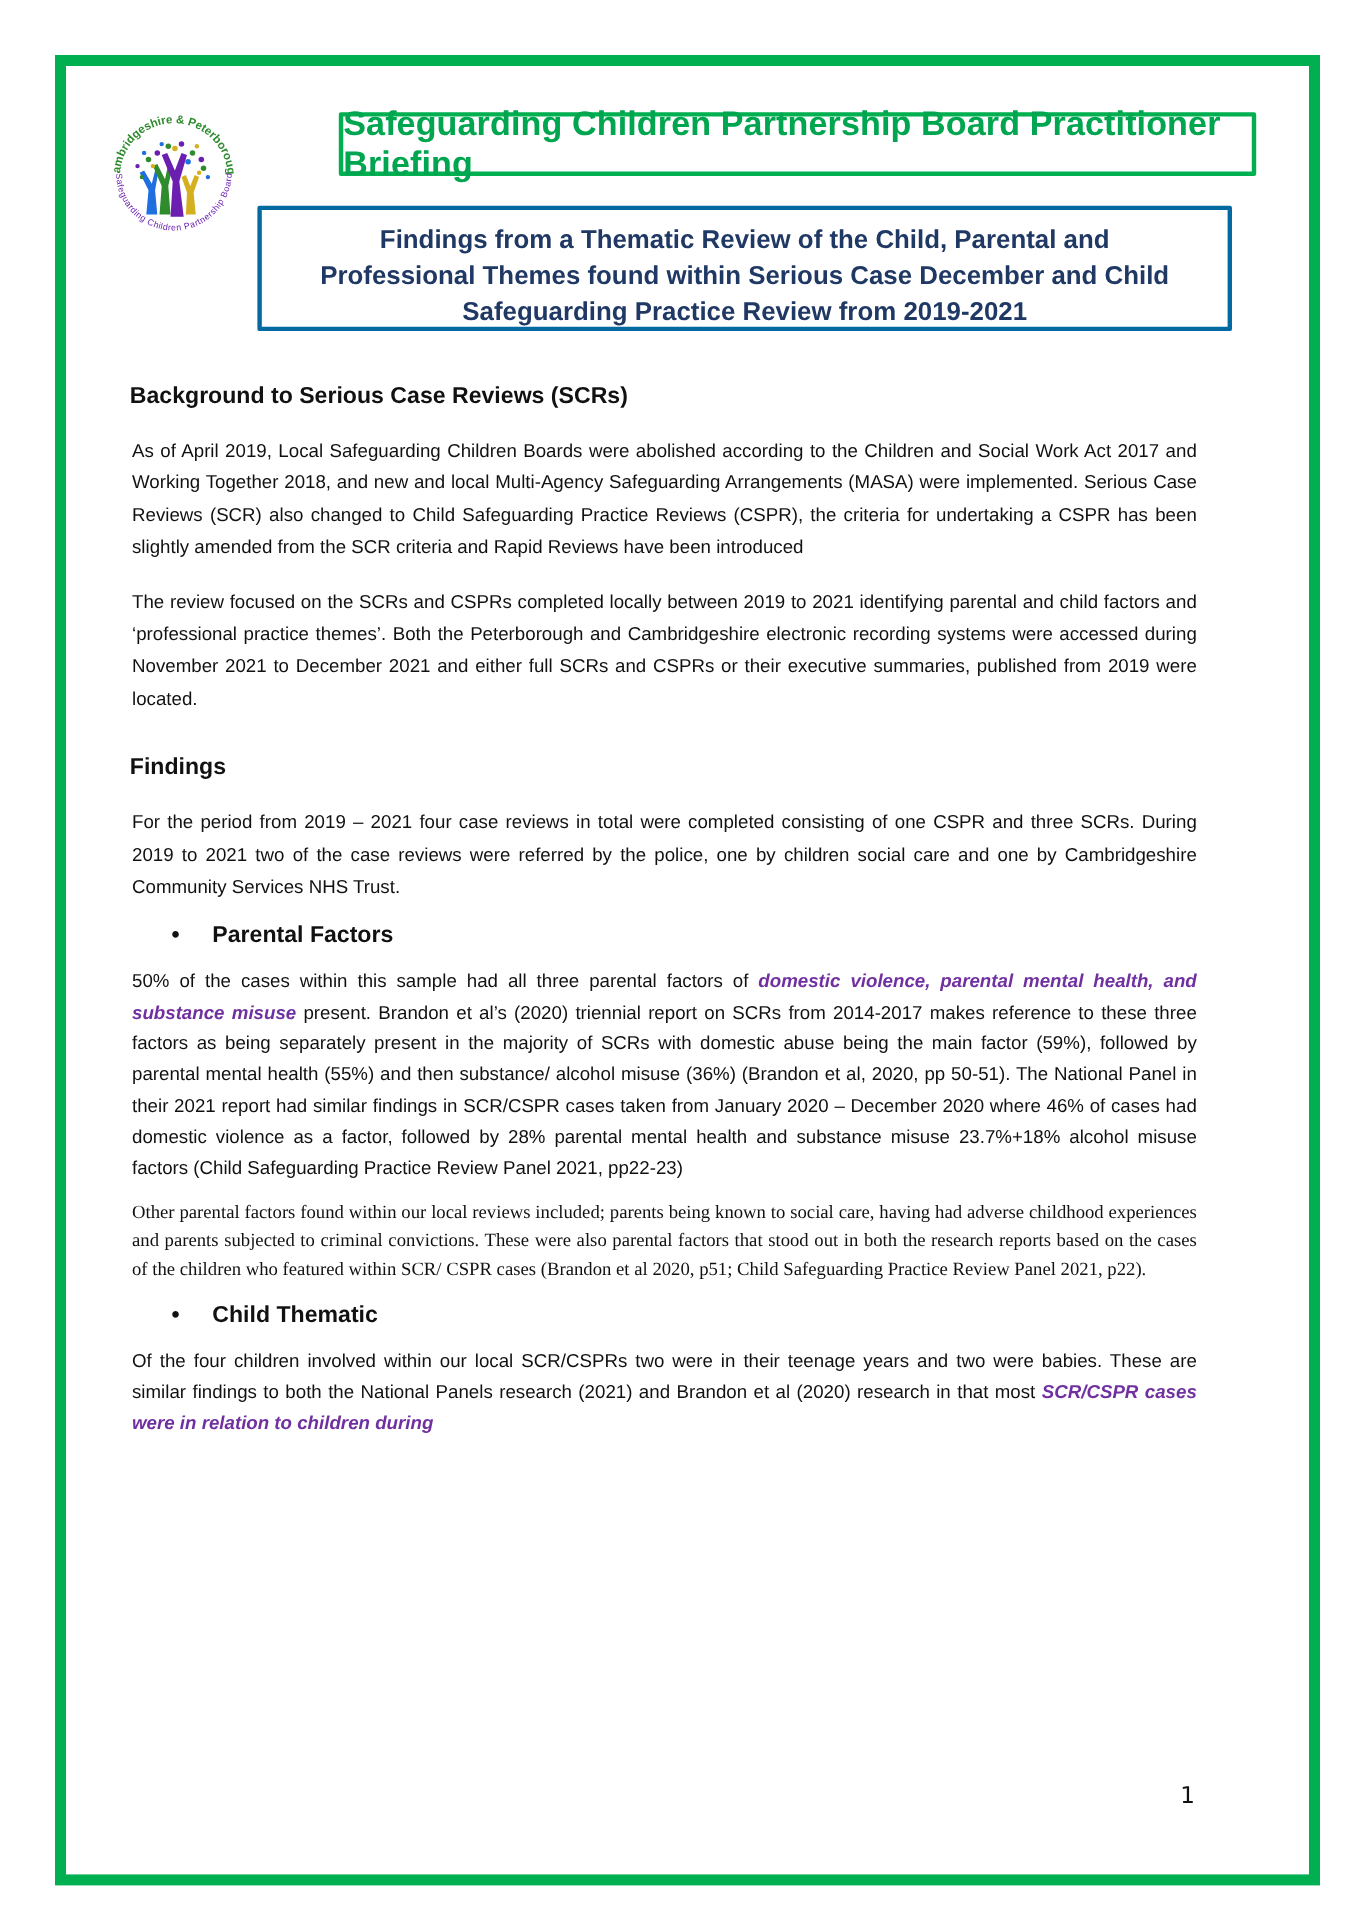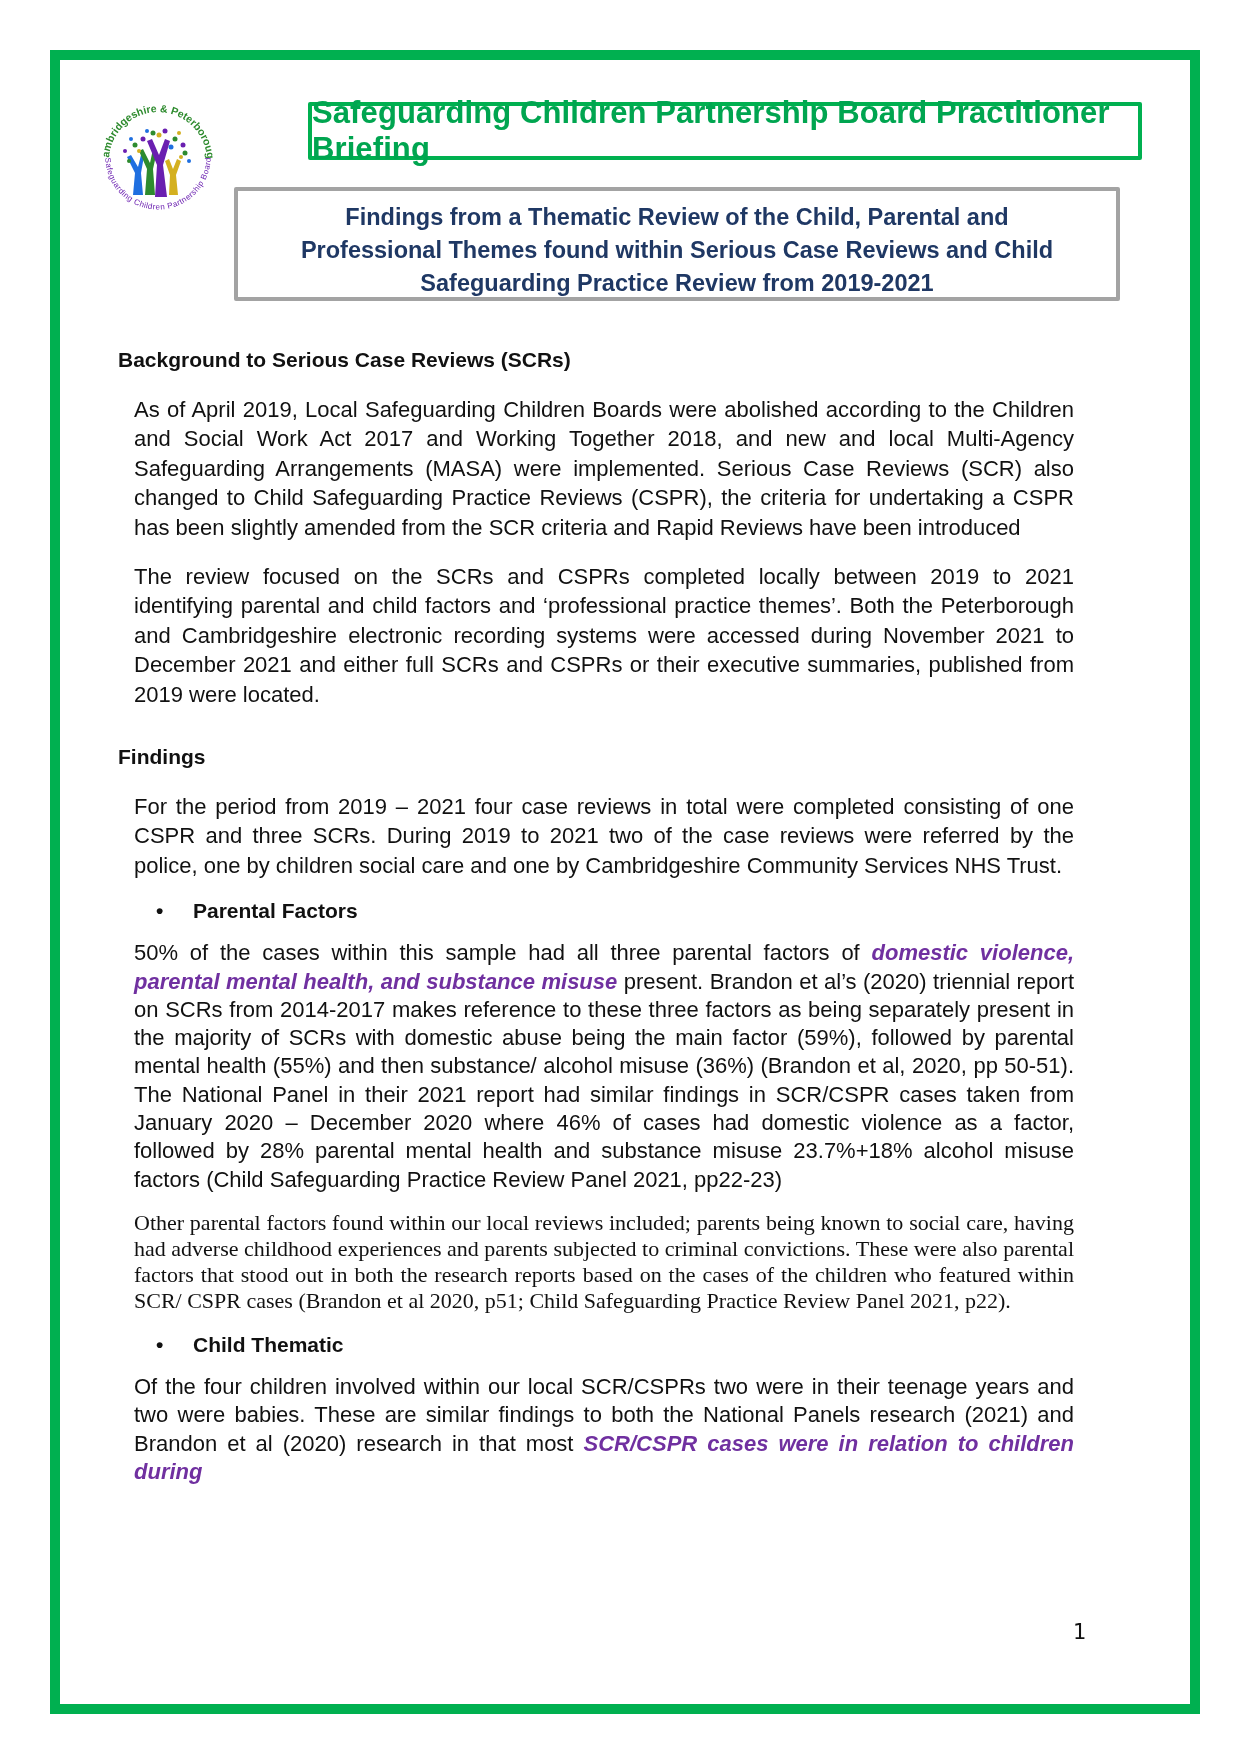--- a/index.html
+++ b/index.html
@@ -5,26 +5,26 @@
   html, body { margin: 0; padding: 0; background: #ffffff; }
   body { width: 1240px; height: 1754px; position: relative; overflow: hidden;
          font-family: "Liberation Sans", sans-serif; color: #111; }
   .frame { position: absolute; left: 50px; top: 50px; width: 1130px; height: 1644px;
            border: 10px solid #00b050; }
   .logo { position: absolute; left: 95px; top: 95px; width: 126px; height: 126px; }
   .brief-box { position: absolute; left: 308px; top: 102px; width: 826px; height: 50px;
                border: 4px solid #00b050; border-radius: 2px; display: flex; align-items: center; justify-content: center; }
   .brief-box span { color: #00a550; font-weight: bold; font-size: 31px; letter-spacing: 0.1px; }
   .title-box { position: absolute; left: 234px; top: 187px; width: 878px; height: 106px;
-               border: 4px solid #a3a3a3; border-radius: 2px; overflow: hidden; }
+               border: 4px solid #0369a1; border-radius: 2px; overflow: hidden; }
   .title-box div { color: #1f3864; font-weight: bold; font-size: 23.5px; line-height: 33px;
                    text-align: center; padding-top: 10px; }
   .content { position: absolute; left: 118px; top: 340px; width: 972px; }
   h2 { font-size: 21px; font-weight: bold; margin: 0; line-height: 30px; }
-  p { font-size: 22px; line-height: 29.4px; margin: 16px; text-align: justify; }
+  p { font-size: 17px; line-height: 29.4px; margin: 2px; text-align: justify; }
   .h-bg { margin-top: 5px; }
   .p-bg { margin-top: 20px; }
   .h-them { margin-top: 21px; }
   .p-them { margin-top: 20px; }
   .h-find { margin-top: 33px; }
   .p-find { margin-top: 20px; }
   .bullet { display: flex; font-size: 21px; font-weight: bold; line-height: 30px; margin: 14px 0 0 38px; }
   .bullet .dot { width: 37px; }
   .p-par1 { margin-top: 13px; line-height: 28.3px; }
   .p-par2 { margin-top: 12px; line-height: 26px; font-family: Liberation Serif, serif; }
@@ -83,21 +83,21 @@
   </svg>
 </div>
 
 <div class="brief-box">
   <span>Safeguarding Children Partnership Board Practitioner Briefing</span>
 </div>
 
 <div class="title-box">
   <div>
     <span>Findings from a Thematic Review of the Child, Parental and</span><br>
-    <span>Professional Themes found within Serious Case Reviews and Child</span><br>
+    <span>Professional Themes found within Serious Case December and Child</span><br>
     <span>Safeguarding Practice Review from 2019-2021</span>
   </div>
 </div>
 
 <div class="content">
   <h2 class="h-bg">Background to Serious Case Reviews (SCRs)</h2>
   <p class="p-bg">As of April 2019, Local Safeguarding Children Boards were abolished according to the Children and Social Work Act 2017 and Working Together 2018, and new and local Multi-Agency Safeguarding Arrangements (MASA) were implemented. Serious Case Reviews (SCR) also changed to Child Safeguarding Practice Reviews (CSPR), the criteria for undertaking a CSPR has been slightly amended from the SCR criteria and Rapid Reviews have been introduced</p>
 
   <p class="p-them">The review focused on the SCRs and CSPRs completed locally between 2019 to 2021 identifying parental and child factors and ‘professional practice themes’. Both the Peterborough and Cambridgeshire electronic recording systems were accessed during November 2021 to December 2021 and either full SCRs and CSPRs or their executive summaries, published from 2019 were located.</p>
 

